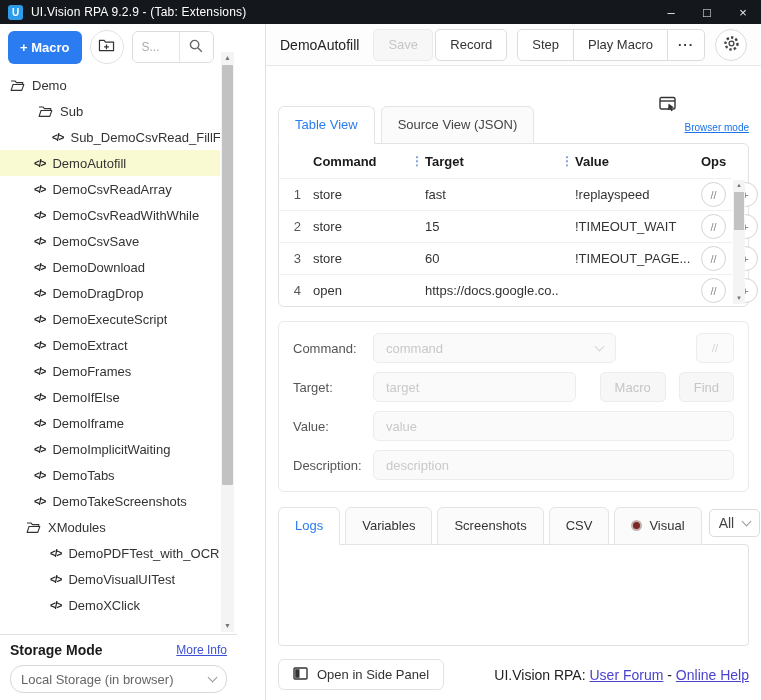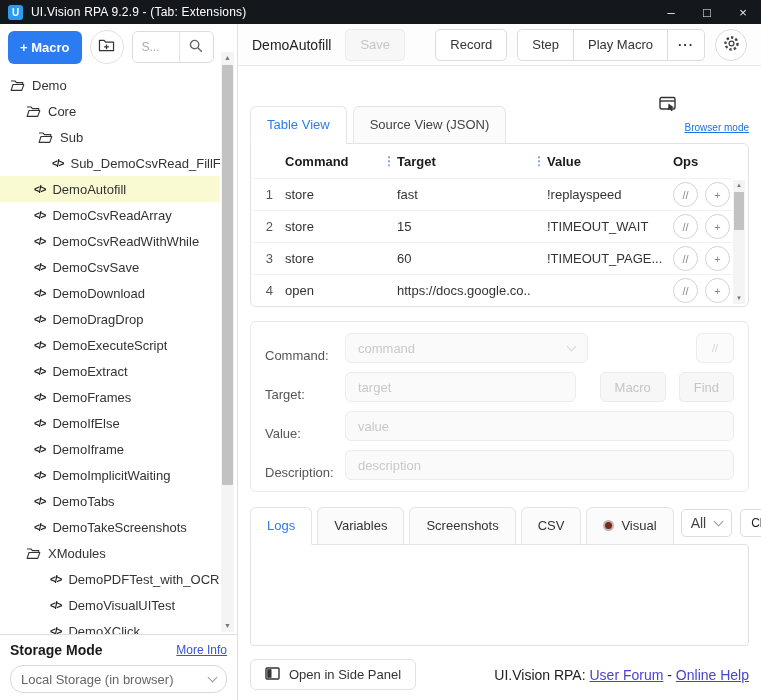--- a/index.html
+++ b/index.html
@@ -10,21 +10,21 @@
     background:#fff; color:#222; font-size:13px;
   }
   
   .titlebar { height:24px; background:#14181d; color:#fff; display:flex; align-items:center; padding-left:8px; }
   .logo { width:15px; height:15px; background:#2e9ceb; border-radius:3px; color:#fff; font-size:10px; font-weight:bold;
           display:flex; align-items:center; justify-content:center; margin-right:8px; }
   .title-text { font-size:12px; letter-spacing:.2px; }
   .win-controls { margin-left:auto; display:flex; height:100%; }
   .win-btn { width:36px; height:100%; display:flex; align-items:center; justify-content:center; font-size:13px; color:#eee; cursor:default; }
   
-  .app { display:flex; height:676px; }
+  .app { display:flex; height:676px;gap:28px; }
   
   .sidebar { width:237px; position:relative; background:#fff; flex:none; }
   .side-toolbar { display:flex; align-items:center; padding:7px 8px; gap:8px; height:46px; }
   .macro-btn { background:#2a7cf0; color:#fff; border:none; border-radius:6px; font-size:13px; font-weight:bold;
                padding:0 12px; height:33px; cursor:pointer; }
   .icon-btn-round { width:34px; height:34px; border-radius:50%; border:1px solid #e2e2e2; background:#fff;
                     display:flex; align-items:center; justify-content:center; cursor:pointer; padding:0; }
   .search-group { display:flex; border:1px solid #dcdcdc; border-radius:6px; overflow:hidden; height:32px; background:#fff; }
   .search-input { width:46px; border:none; outline:none; padding:0 9px; font-size:12px; color:#666;
                   font-family:"Liberation Sans", sans-serif; }
@@ -85,21 +85,21 @@
   .c-ops { flex:1; display:flex; align-items:center; }
   .rows-wrap { position:relative; padding-right:16px; }
   .trow { height:32px; display:flex; align-items:center; border-top:1px solid #f1f1f1; font-size:13px; color:#333; cursor:pointer; }
   .op { width:25px; height:25px; border-radius:50%; border:1px solid #d4d4d4; background:#fff; color:#8a8a8a; font-size:11px;
         margin-right:7px; display:flex; align-items:center; justify-content:center; padding:0; cursor:pointer; }
   .tscroll { position:absolute; right:3px; top:2px; bottom:2px; width:12px; background:#f4f4f4; }
   .tscroll .arr { position:absolute; left:0; width:12px; height:11px; font-size:6px; color:#777; text-align:center; line-height:11px; cursor:pointer; }
   .tthumb { position:absolute; top:12px; left:1px; width:10px; height:38px; background:#c2c2c2; cursor:pointer; }
   
   .form-card { border:1px solid #eaeaea; border-radius:6px; margin-top:14px; padding:11px 14px; }
-  .form-row { display:flex; align-items:flex-end; margin-bottom:9px; }
+  .form-row { display:flex; align-items:center; margin-bottom:9px; }
   .form-row:last-child { margin-bottom:0; }
   .flabel { width:80px; font-size:13px; color:#555; flex:none; }
   .dfield { height:30px; background:#fafafa; border:1px solid #ececec; border-radius:6px; display:flex; align-items:center;
             padding:0 12px; color:#c9c9c9; font-size:13px; }
   .w-select { width:243px; justify-content:space-between; cursor:default; }
   .w-input { width:243px; }
   .w-full { flex:1; }
   .slash-btn { width:38px; height:30px; margin-left:auto; border:1px solid #ececec; background:#fbfbfb; color:#d4d4d4;
                border-radius:6px; font-size:11px; display:flex; align-items:center; justify-content:center; padding:0; }
   .sf-btn { height:30px; padding:0 14px; margin-left:24px; }
@@ -169,30 +169,20 @@
     <div class="tree" id="tree">
         <div class="tree-item folder lv0">
     <span class="icon i-folder">
       <svg width="15" height="13" viewBox="0 0 16 14">
               <path d="M1 2.2h4.4l1.5 1.7H13.6v2" fill="none" stroke="#333" stroke-width="1.2"></path>
               <path d="M3.2 5.9h11.6l-2.2 6.3H1.1l2.1-6.3z" fill="none" stroke="#333" stroke-width="1.2" stroke-linejoin="round"></path>
             </svg>
     </span>
 
     <span class="tree-label">Demo</span>
-  </div>
-        <div class="tree-item folder lv1">
-    <span class="icon i-folder">
-      <svg width="15" height="13" viewBox="0 0 16 14">
-              <path d="M1 2.2h4.4l1.5 1.7H13.6v2" fill="none" stroke="#333" stroke-width="1.2"></path>
-              <path d="M3.2 5.9h11.6l-2.2 6.3H1.1l2.1-6.3z" fill="none" stroke="#333" stroke-width="1.2" stroke-linejoin="round"></path>
-            </svg>
-    </span>
-
-    <span class="tree-label">Core</span>
   </div>
         <div class="tree-item folder lv2">
     <span class="icon i-folder">
       <svg width="15" height="13" viewBox="0 0 16 14">
               <path d="M1 2.2h4.4l1.5 1.7H13.6v2" fill="none" stroke="#333" stroke-width="1.2"></path>
               <path d="M3.2 5.9h11.6l-2.2 6.3H1.1l2.1-6.3z" fill="none" stroke="#333" stroke-width="1.2" stroke-linejoin="round"></path>
             </svg>
     </span>
 
     <span class="tree-label">Sub</span>

